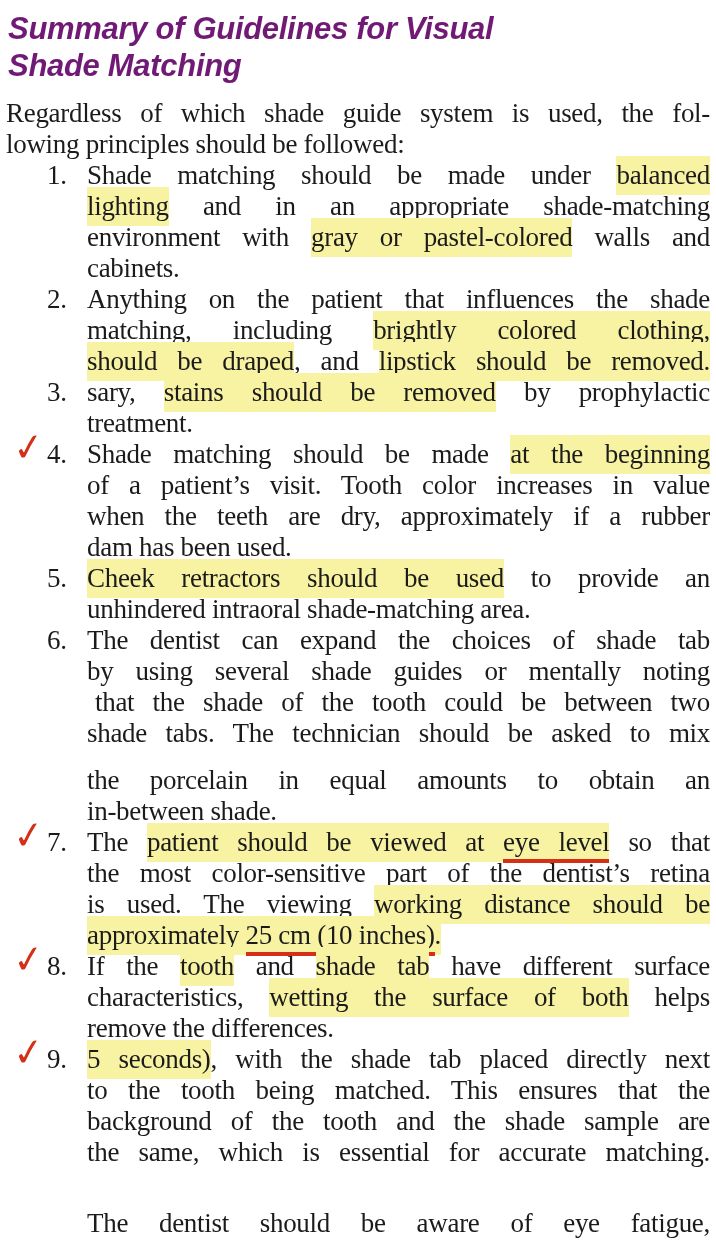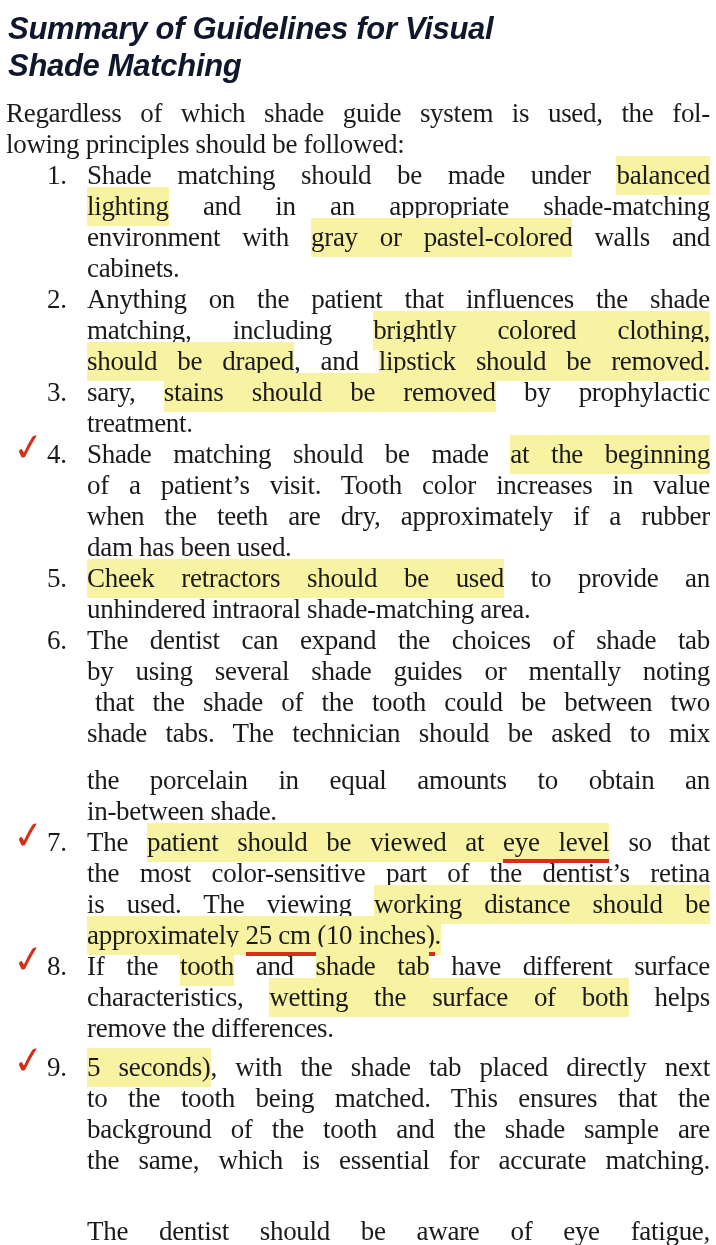--- a/index.html
+++ b/index.html
@@ -15,21 +15,21 @@
     background:var(--background);
     color:var(--text);
     font-family:"Liberation Serif", serif;
   }
   .page{padding:10px 6px 0 6px;width:716px;height:1245px;}
   .title{
     margin:0 0 14px 2px;
     font-family:"Liberation Sans", sans-serif;
     font-style:italic;font-weight:bold;
     font-size:31px;line-height:37px;
-    color:#0f172a;letter-spacing:-0.3px;
+    color:#701a75;letter-spacing:-0.3px;
   }
   .body-text{font-size:27px;line-height:31px;letter-spacing:-0.3px;}
   .line{
     white-space:nowrap;
     text-align:left;
     height:31px;
   }
   .line.j{text-align:justify;text-align-last:justify;}
   .guidelines{list-style:none;margin:0;padding:0;}
   .item{position:relative;margin:0 0 0 81px;}
@@ -111,20 +111,20 @@
       <li class="item">
         <span class="check">✓</span>
         <span class="num">8.</span>
         <div class="line j" style="white-space: normal;"><span class="seg">If the </span><span class="seg hl">tooth</span><span class="seg"> and </span><span class="seg hl">shade tab</span><span class="seg"> have different surface</span></div>
         <div class="line j" style="white-space: normal;"><span class="seg">characteristics, </span><span class="seg hl">wetting the surface of both</span><span class="seg"> helps</span></div>
         <div class="line"><span class="seg">remove the differences.</span></div>
       </li>
       <li class="item">
         <span class="check">✓</span>
         <span class="num">9.</span>
-        <div class="line j" style="white-space: normal; margin-top: 8px;"><span class="seg hl">5 seconds)</span><span class="seg">, with the shade tab placed directly next</span></div>
+        <div class="line j" style="white-space: normal;"><span class="seg hl">5 seconds)</span><span class="seg">, with the shade tab placed directly next</span></div>
         <div class="line j" style="white-space: normal;"><span class="seg">to the tooth being matched. This ensures that the</span></div>
         <div class="line j" style="white-space: normal;"><span class="seg">background of the tooth and the shade sample are</span></div>
         <div class="line j" style="white-space: normal;"><span class="seg">the same, which is essential for accurate matching.</span></div>
         <div class="line j" style="white-space: normal; margin-top: 40px;"><span class="seg">The dentist should be aware of eye fatigue,</span></div>
       </li>
     </ol>
 </div>
 
 </body></html>

